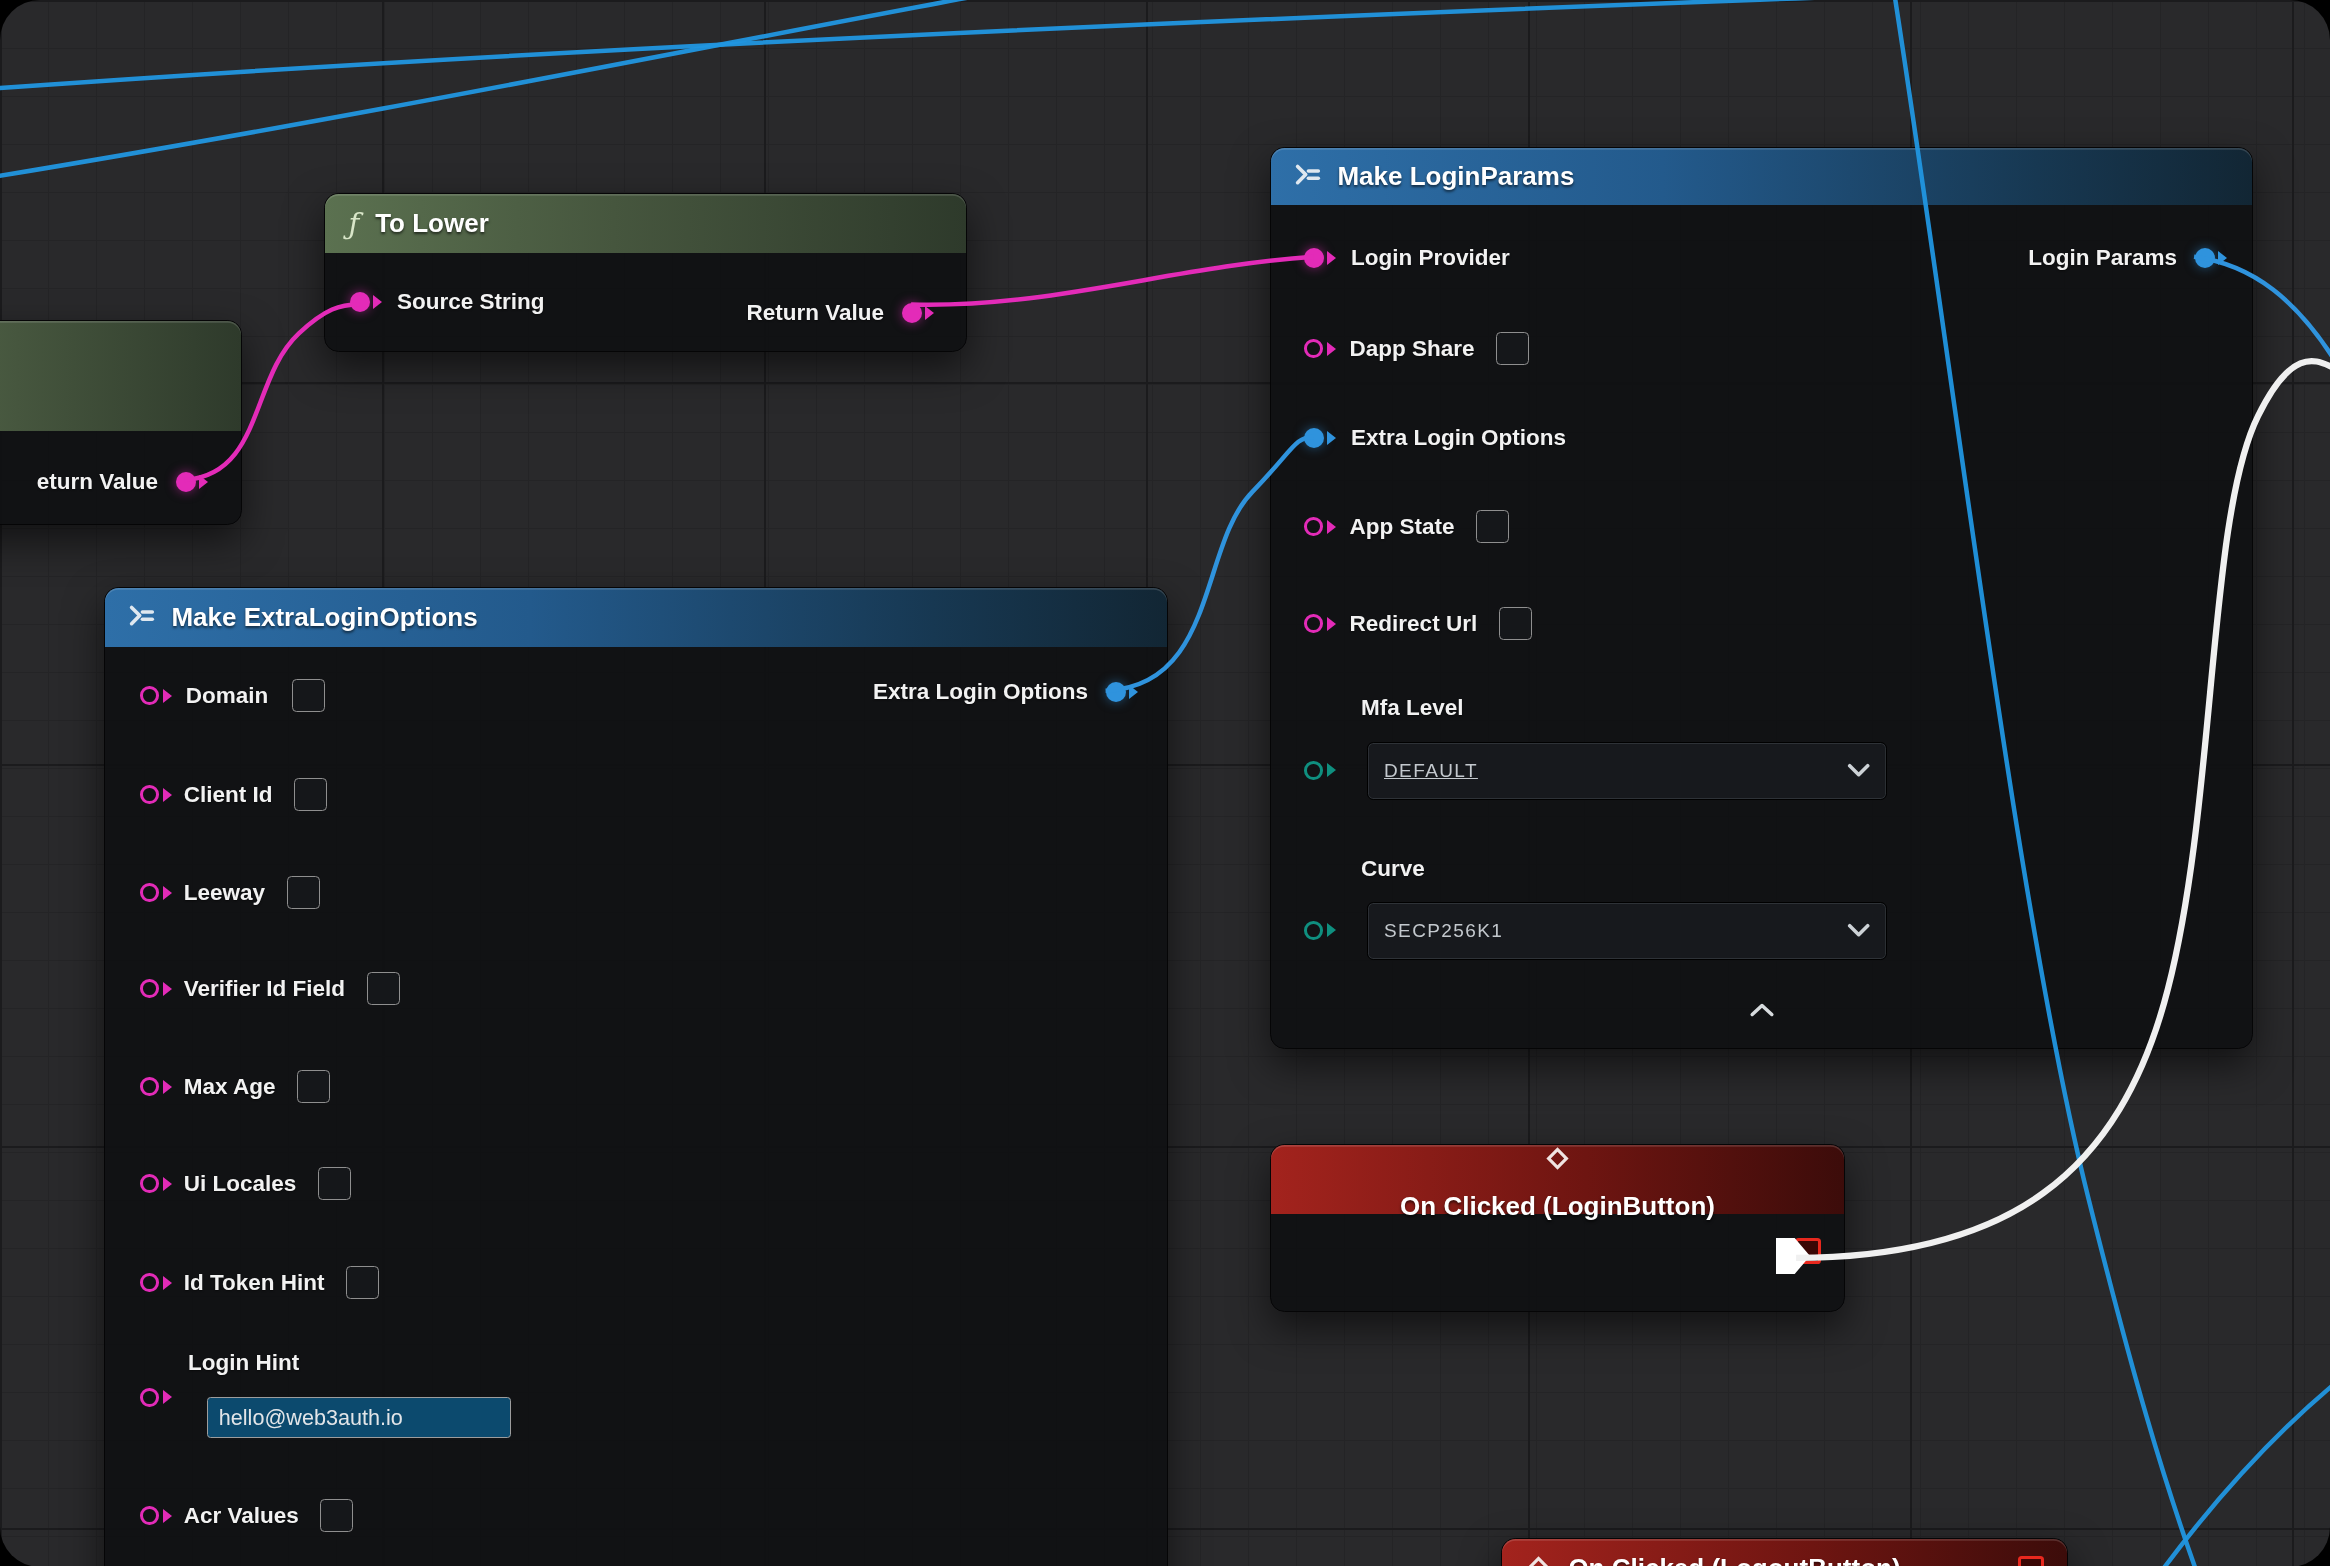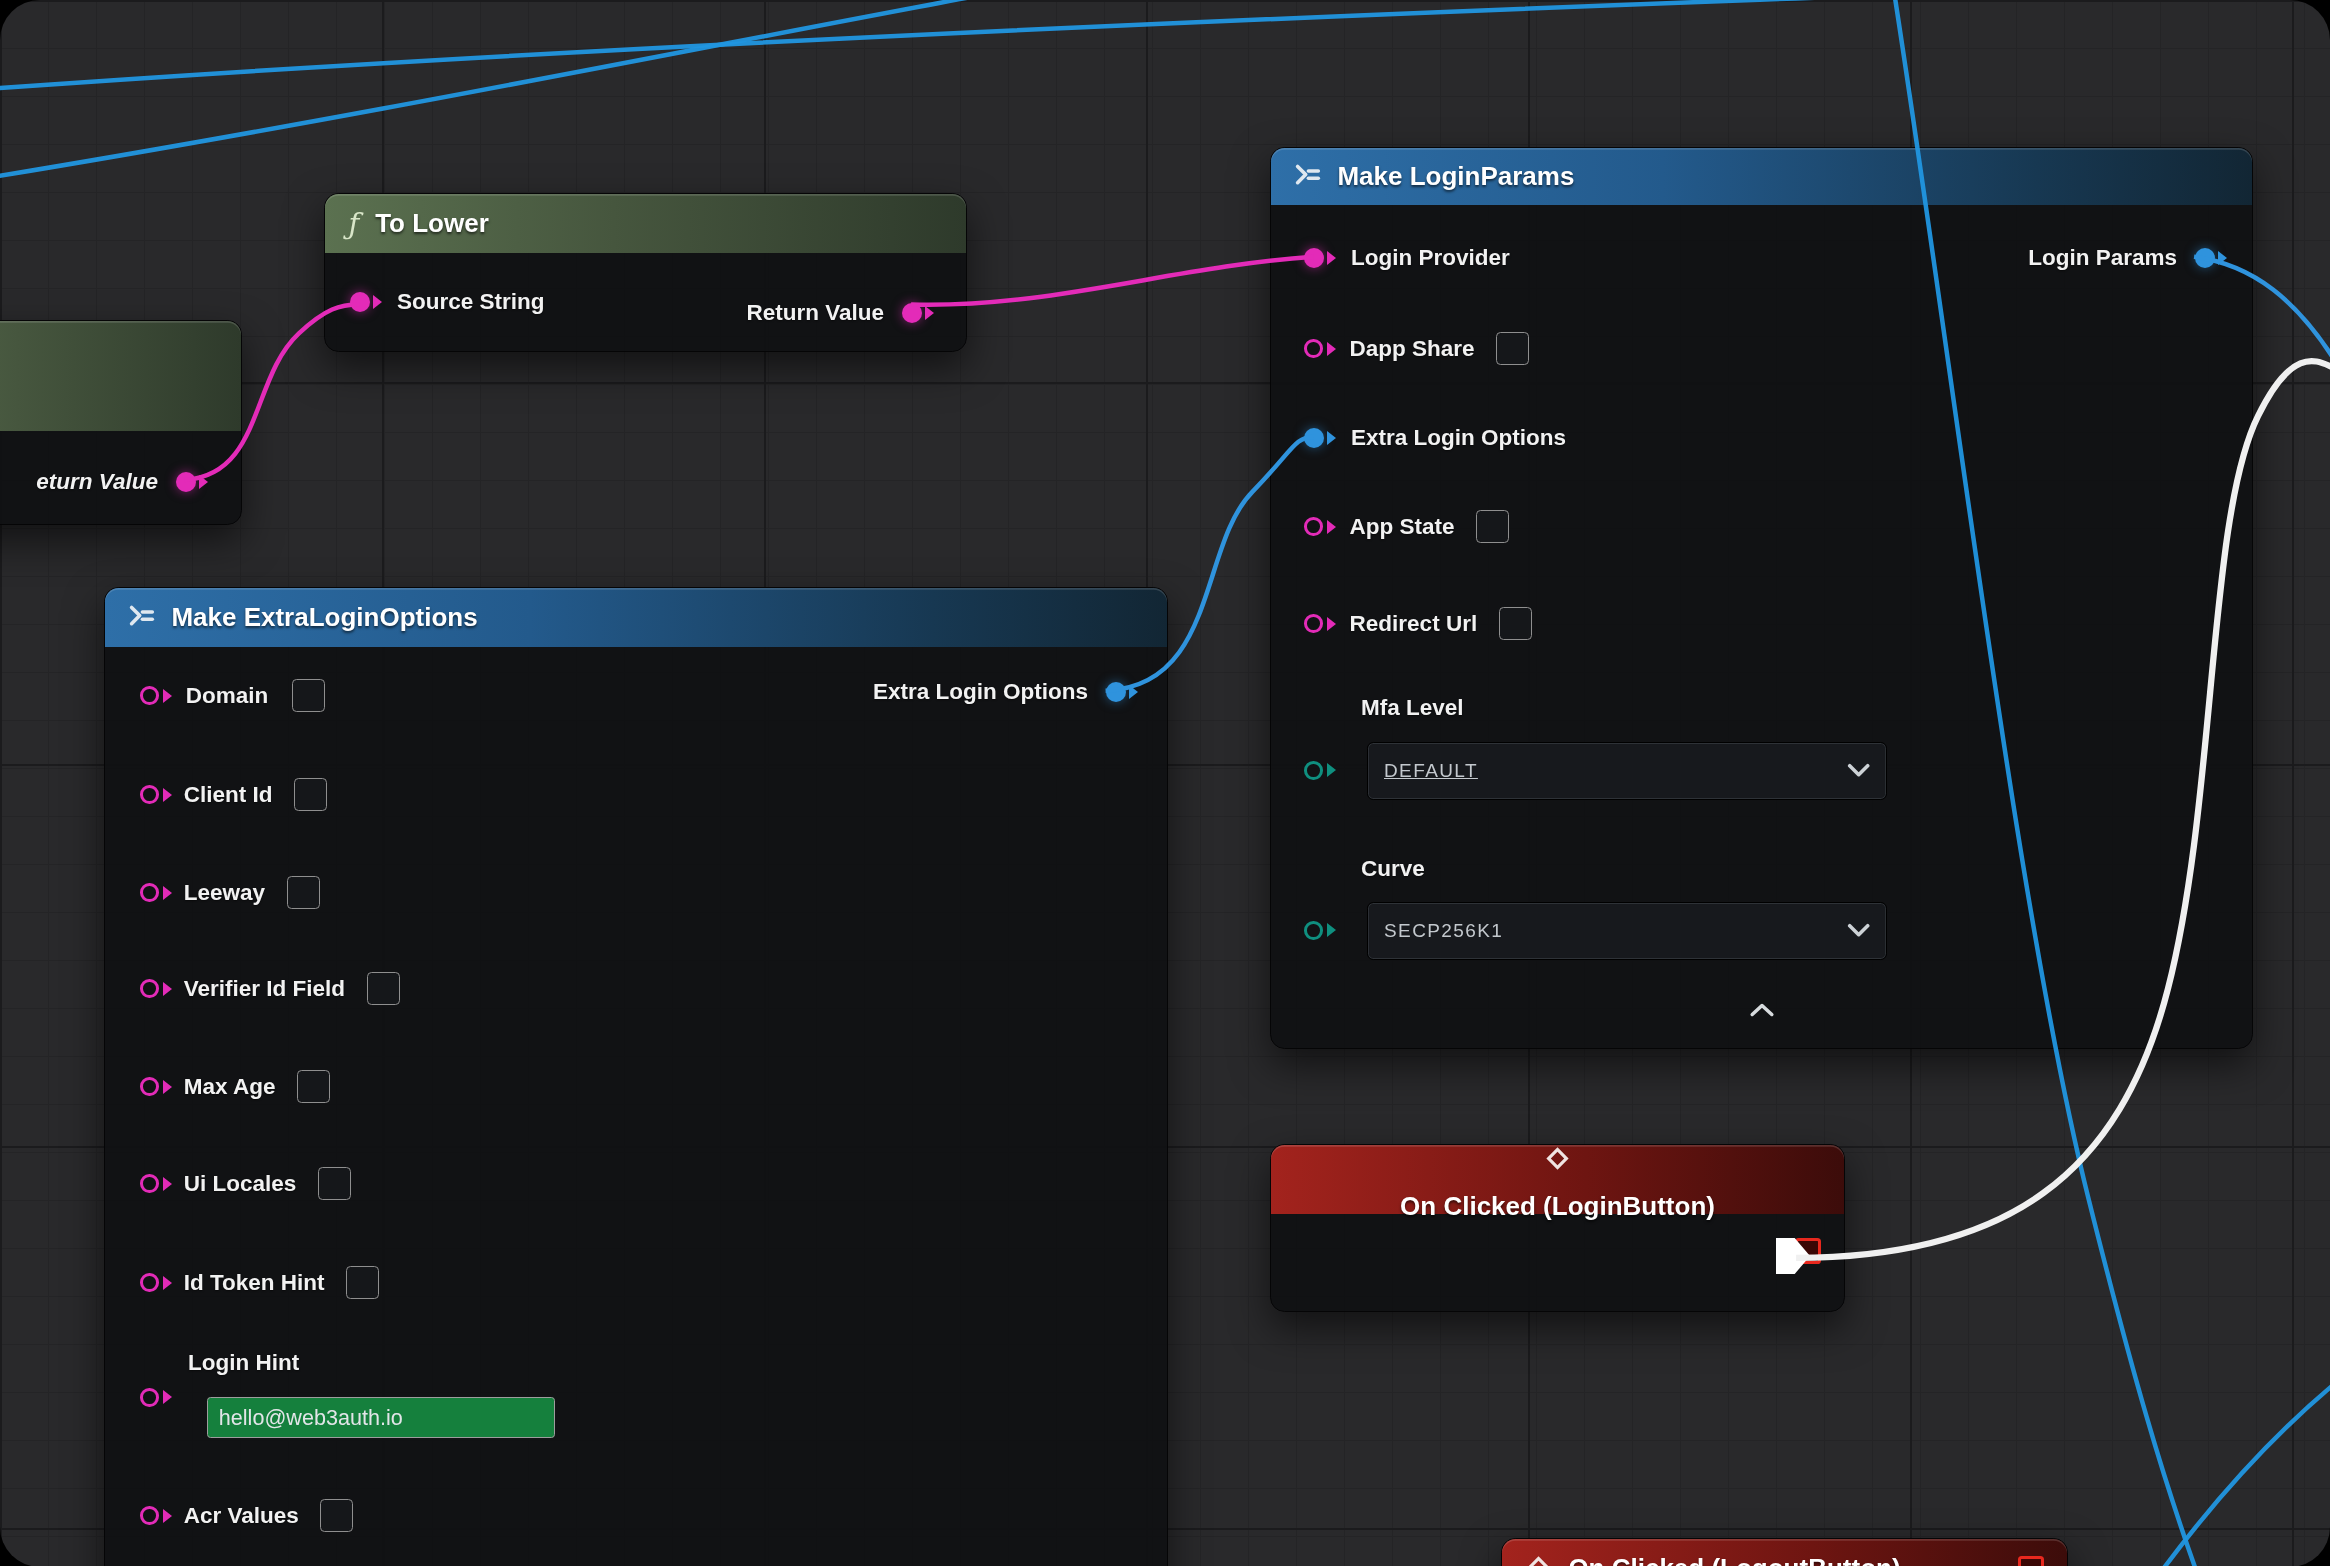--- a/index.html
+++ b/index.html
@@ -45,41 +45,41 @@
   .blue{color:#2f93dd;}
   .teal{color:#0f8f7f;}
   .pin.solid.pink{box-shadow:0 0 10.8px rgba(227,43,184,.55);}
   .pin.solid.blue{box-shadow:0 0 10.8px rgba(47,147,221,.5);}
   .checkbox{width:31px;height:31px;flex:none;background:#15171a;border:1.8px solid #8f8f8f;border-radius:4.5px;margin-left:3.6px;}
   .dropdown{position:absolute;display:flex;align-items:center;justify-content:space-between;
     box-sizing:border-box;padding:0 16px;height:58px;
     background:#17191d;border:0.9px solid #000;border-radius:6.3px;
     box-shadow:inset 0 0 0 0.9px #2e3237;
     color:#c3c8cd;font-size:19px;letter-spacing:1.4px;}
-  .text-input{box-sizing:border-box;height:41px;width:348px;background:#15803d;
+  .text-input{box-sizing:border-box;height:41px;width:304px;background:#0c4a6e;
     border:1.8px solid #9d9d9d;border-radius:3.6px;color:#e2e5e8;font-size:21.6px;
     padding:1.8px 10.8px;font-family:"Liberation Sans",sans-serif;}
   .exec-pin{width:34px;height:36px;background:#fff;flex:none;
     clip-path:polygon(0 0,55% 0,100% 50%,55% 100%,0 100%);}
   .stop-icon{width:20px;height:20px;flex:none;border:3.6px solid #e8281e;background:#3a0705;border-radius:3.6px;margin-left:auto;}
   .collapse-chevron{position:absolute;left:50%;transform:translateX(-50%);cursor:pointer;}
   .wires{position:absolute;left:0;top:0;z-index:20;pointer-events:none;}
   .wires path{pointer-events:stroke;}
 </style>
 </head>
 <body>
 
 <div class="screen">
 
   <div class="node" style="left:-167px;top:320px;width:407px;height:203px;border-radius:0 14.4px 14.4px 0;">
     <div class="node-header hdr-green" style="height:110px;align-items:flex-start;flex-direction:column;justify-content:center;gap:5.4px;border-radius:0 13.5px 0 0;">
       
       
     </div>
-    <div class="prow" style="top:139px;right:45px;left:auto;font-style:italic;">
+    <div class="prow" style="top:139px;right:45px;left:auto;">
       <span class="plabel">eturn Value</span>
       <span class="pin solid pink"></span>
     </div>
   </div>
 
   <div class="node" style="left:324px;top:193px;width:641px;height:157px;">
     <div class="node-header hdr-green" style="height:59px;">
       <span class="fn-icon">ƒ</span>
       <span class="node-title">To Lower</span>
     </div>

